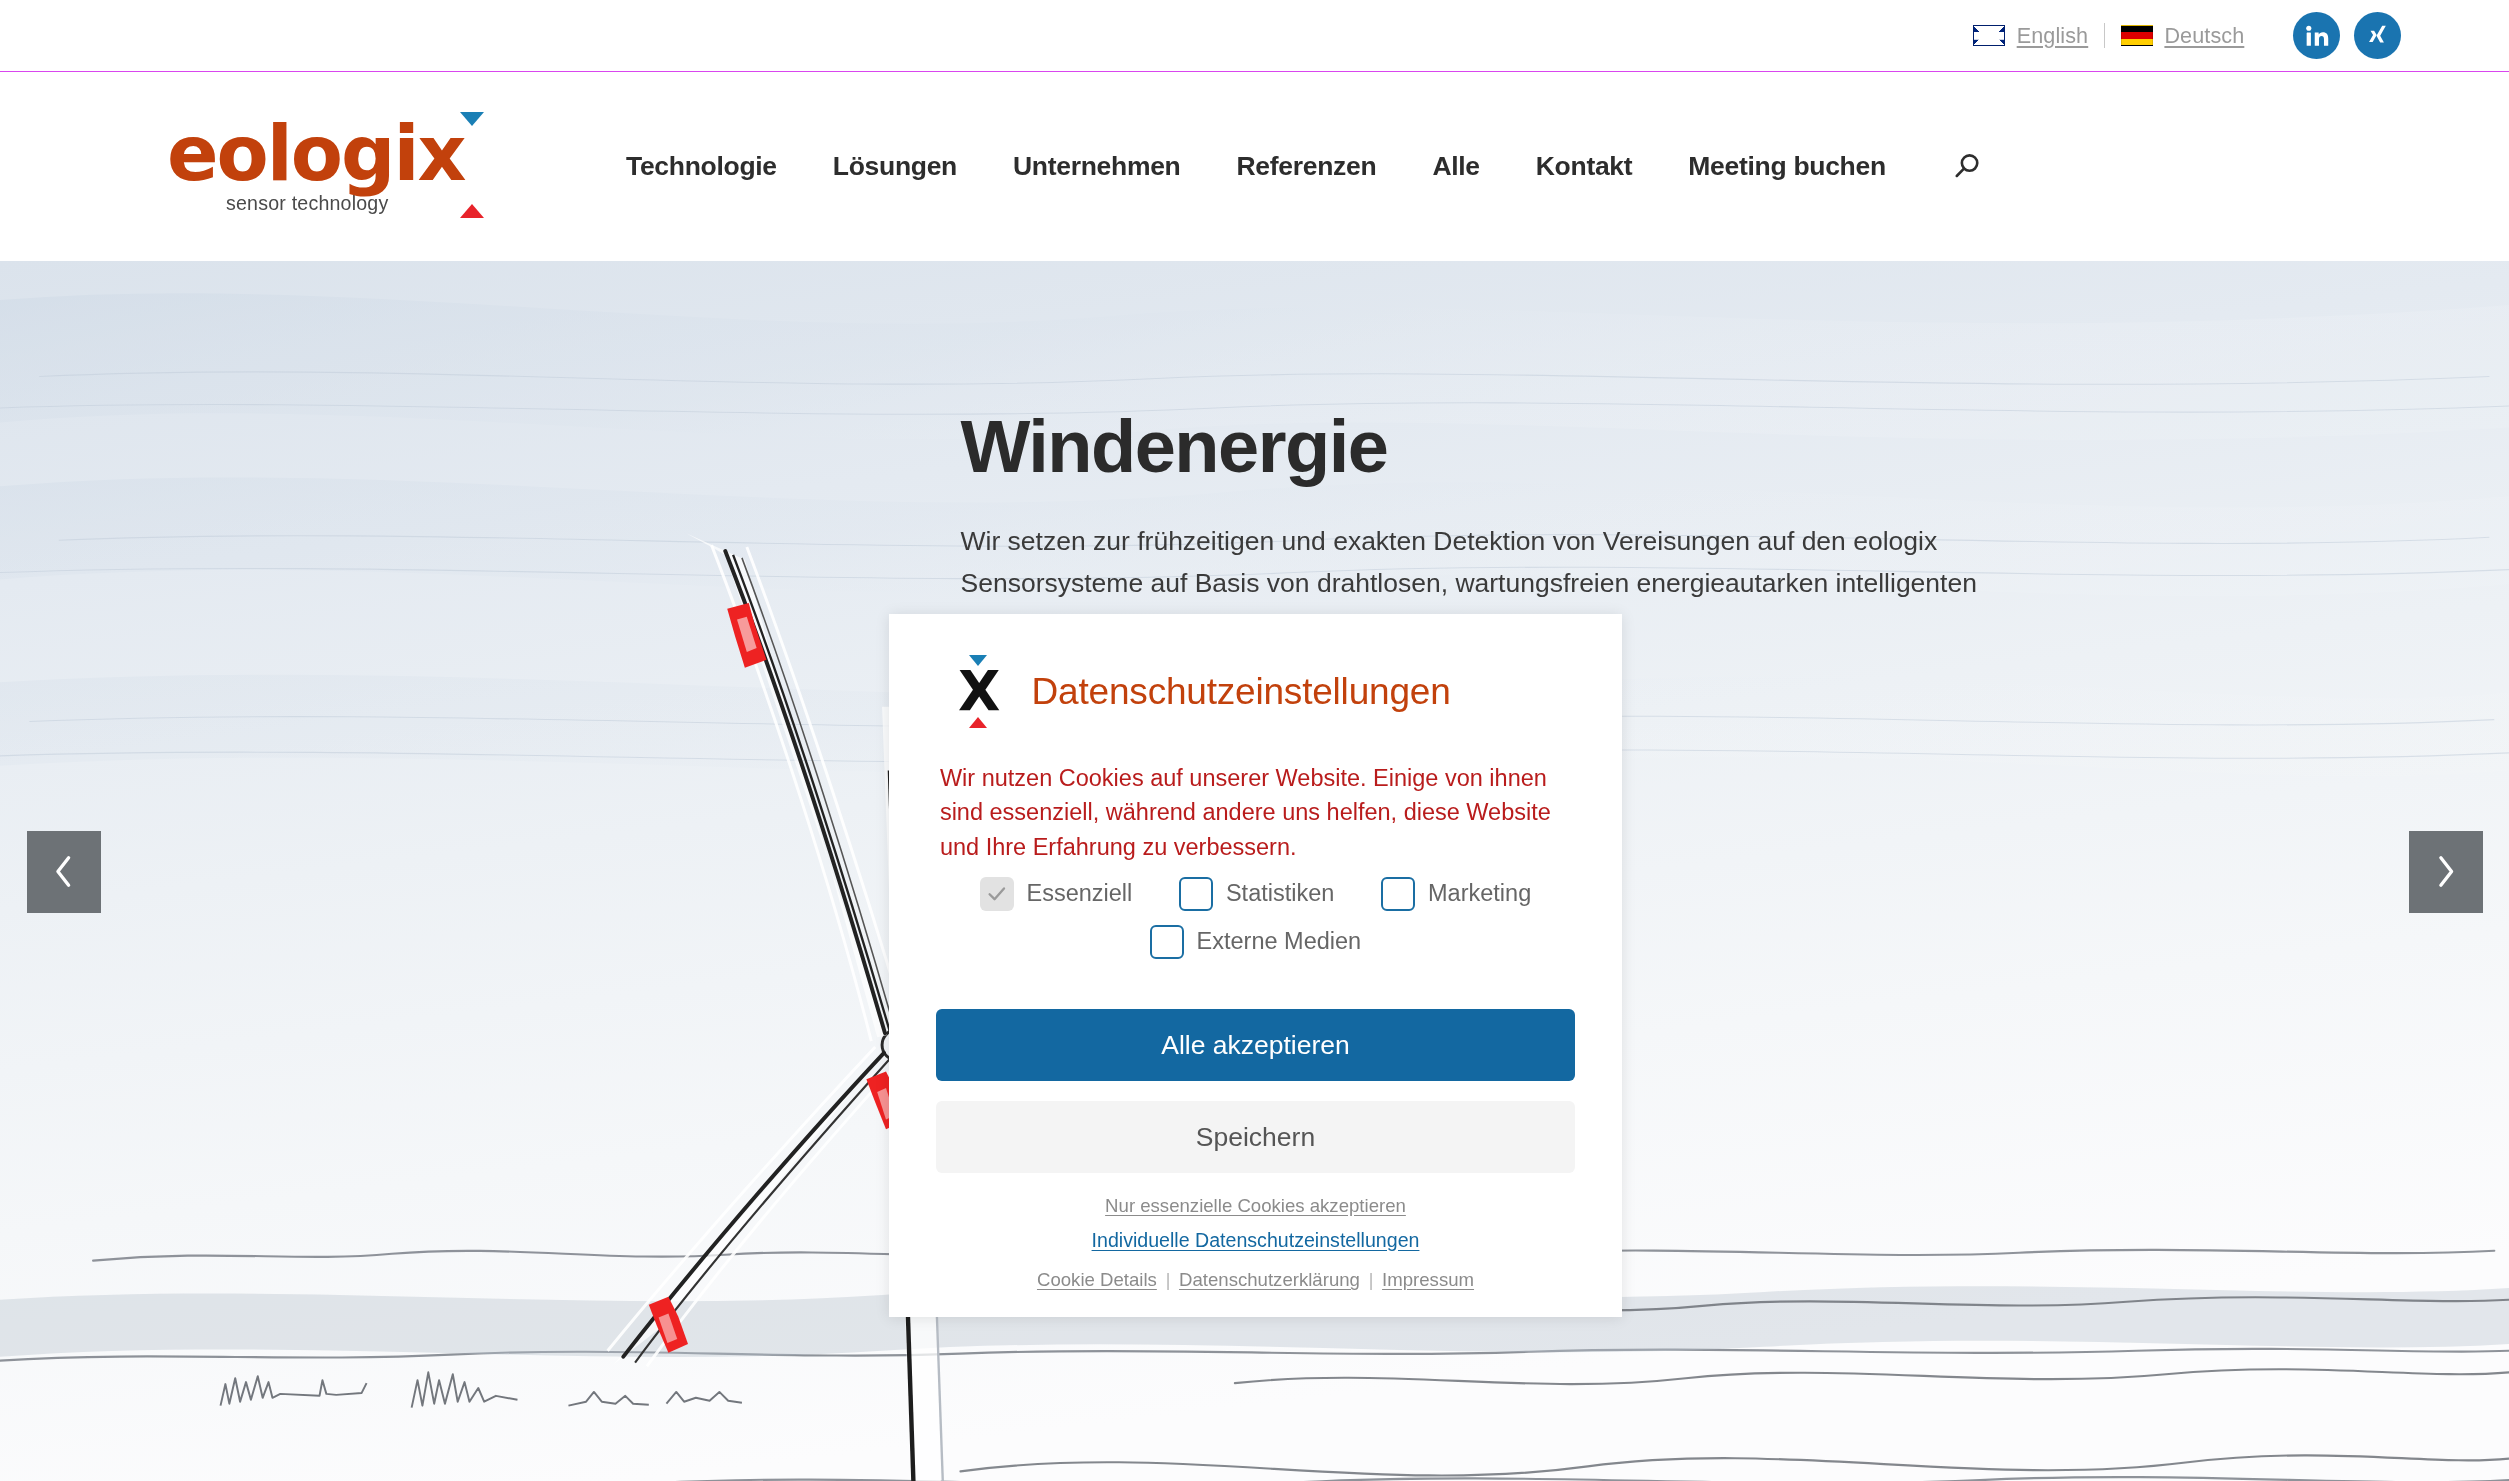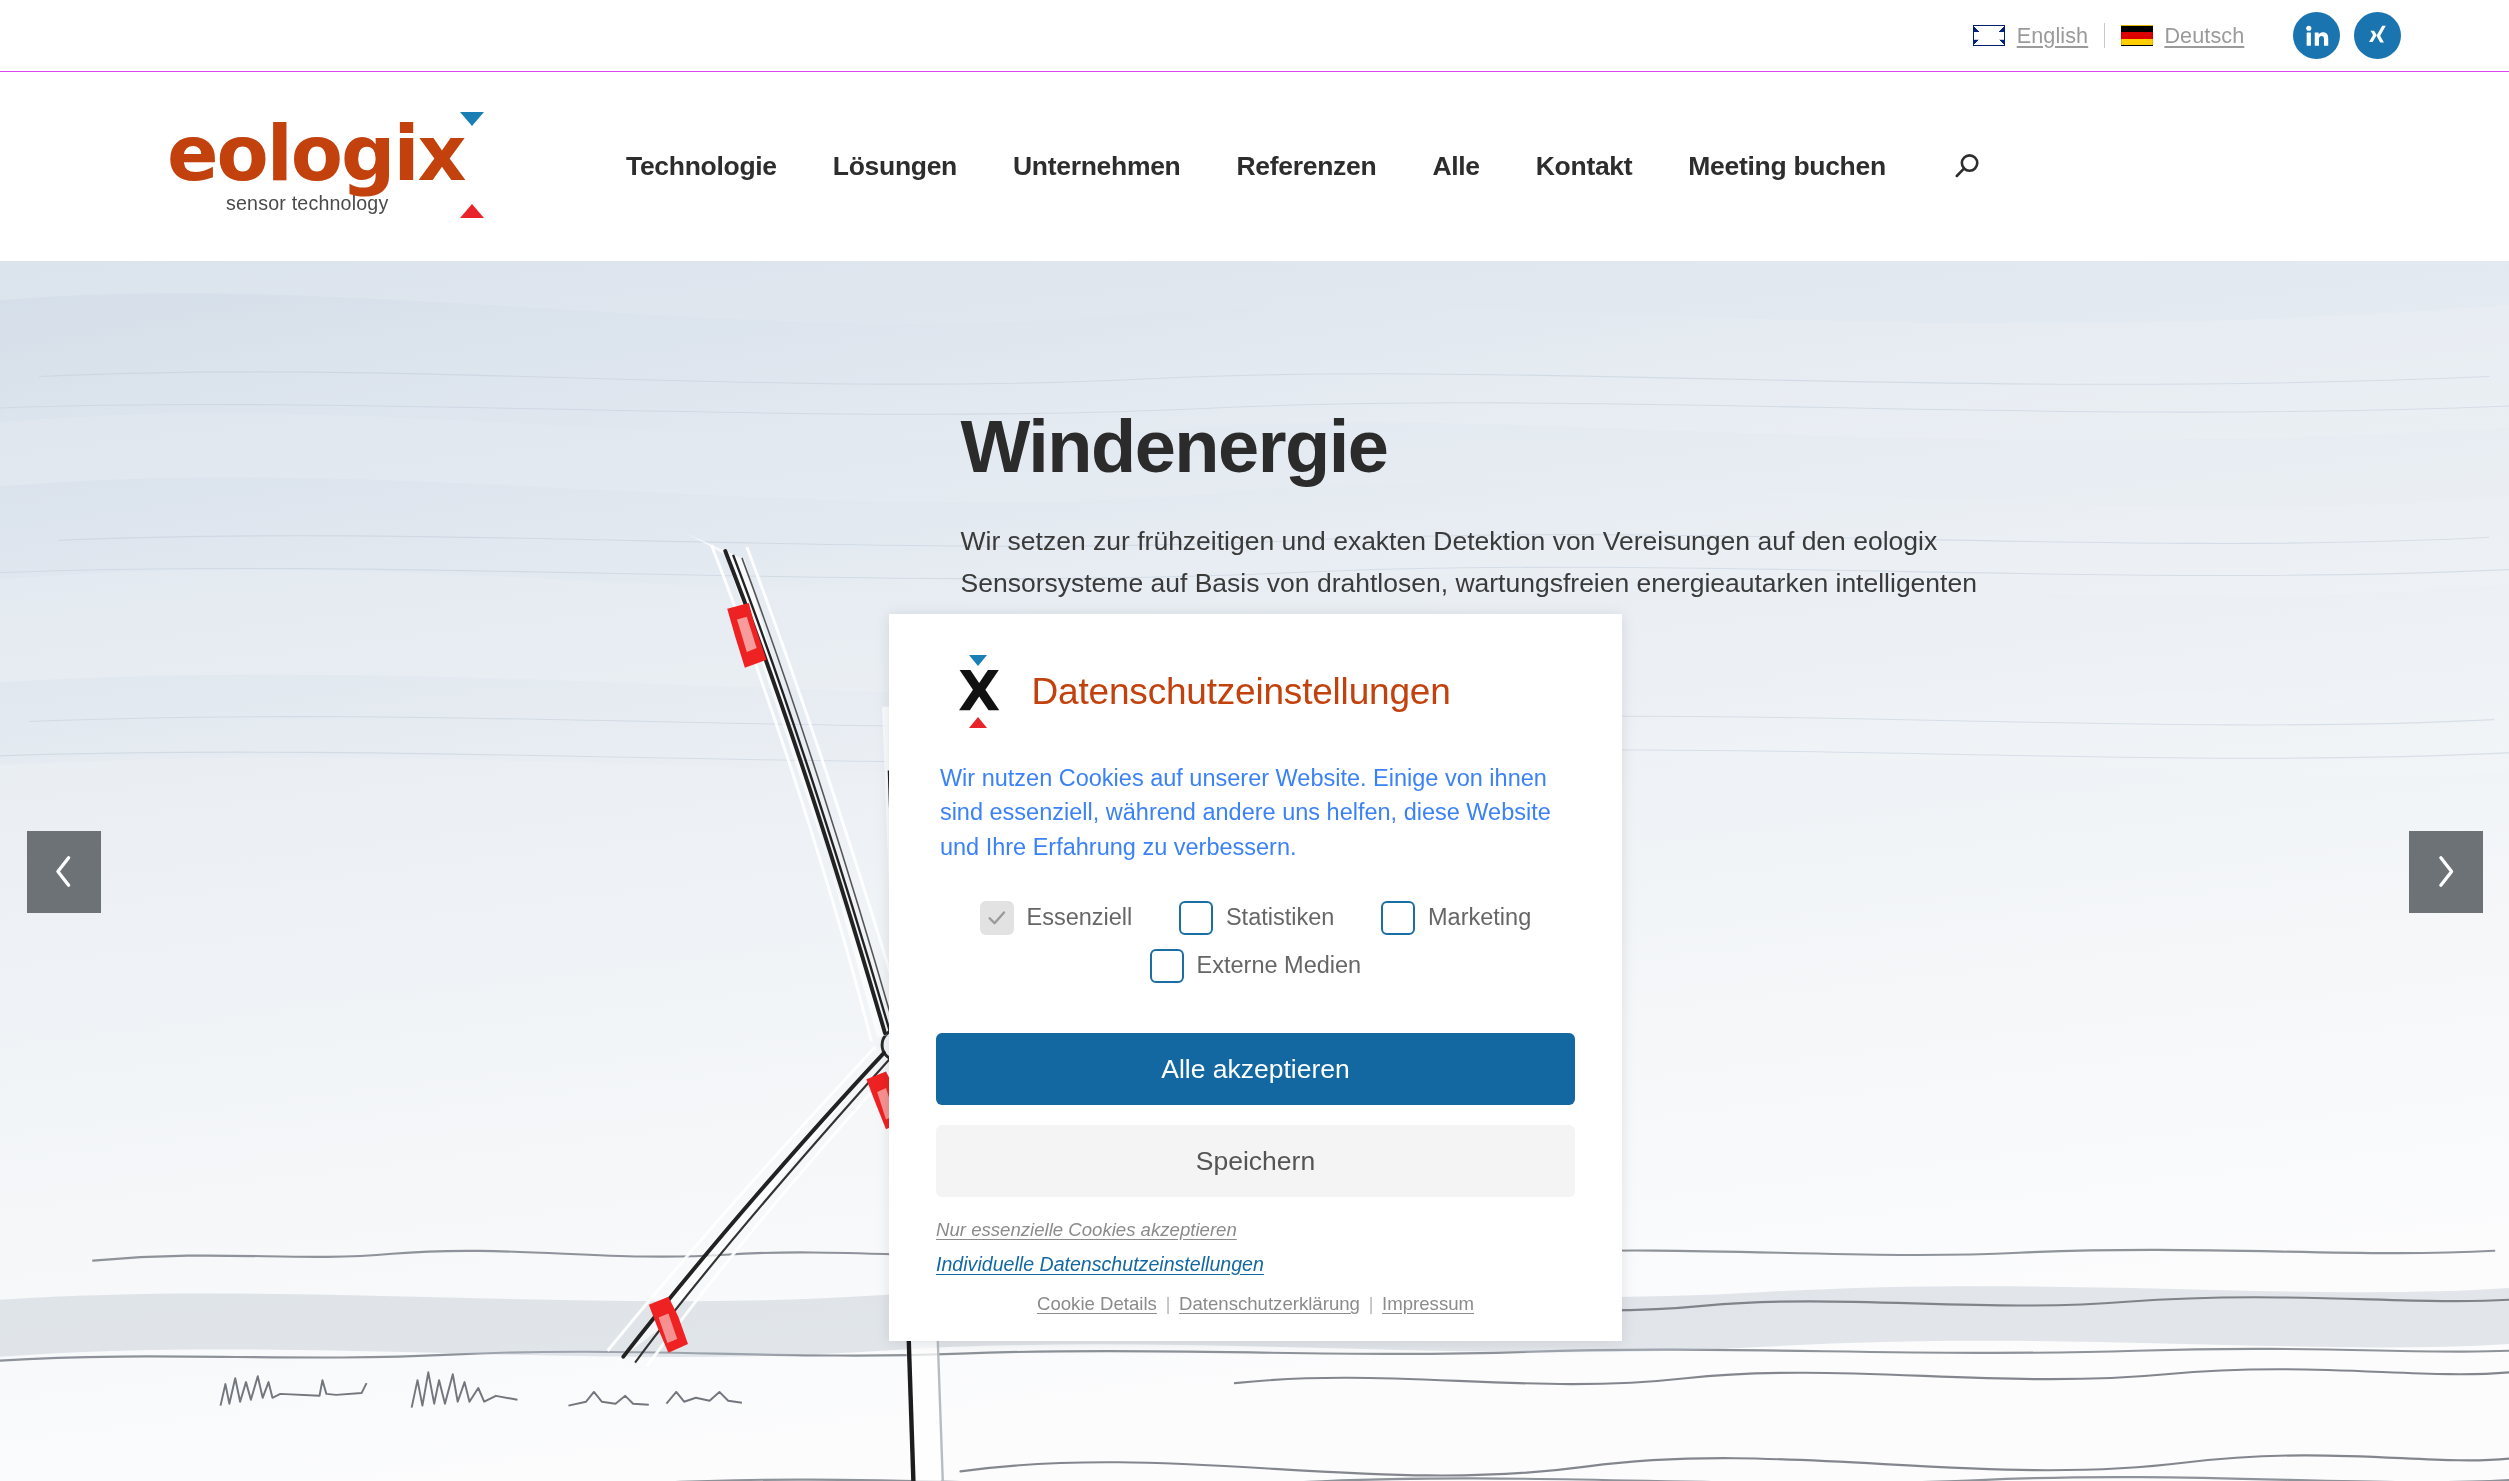--- a/index.html
+++ b/index.html
@@ -240,22 +240,22 @@
   }
   .cookie-title {
     font-size:37px;
     color:#c2410c;
     font-weight:400;
     letter-spacing:-0.2px;
   }
   .cookie-desc {
     font-size:23.5px;
     line-height:1.46;
-    color:#3b82f6;
-    margin-bottom:37px;
+    color:#b91c1c;
+    margin-bottom:13px;
     padding:0 3.9px;
   }
 
   .cookie-options {
     display:flex;
     flex-wrap:wrap;
     justify-content:center;
     gap:0 47px;
     margin-bottom:37px;
     padding:0 3.9px;
@@ -304,21 +304,21 @@
     background:#f4f4f4;
     color:#555;
     font-size:26.5px;
     border:none;
     border-radius:5.9px;
     padding:20.6px 0;
     cursor:pointer;
     font-family:inherit;
     margin-bottom:21.6px;
   }
-  .link-row { margin-bottom:11.8px;font-style:italic; }
+  .link-row { text-align:center; margin-bottom:11.8px; }
   .link-gray {
     font-size:18.6px;
     color:#8b8b8b;
     text-decoration:underline;
     text-underline-offset:2.9px;
     cursor:pointer;
   }
   .link-blue {
     font-size:19.6px;
     color:#1368a1;

